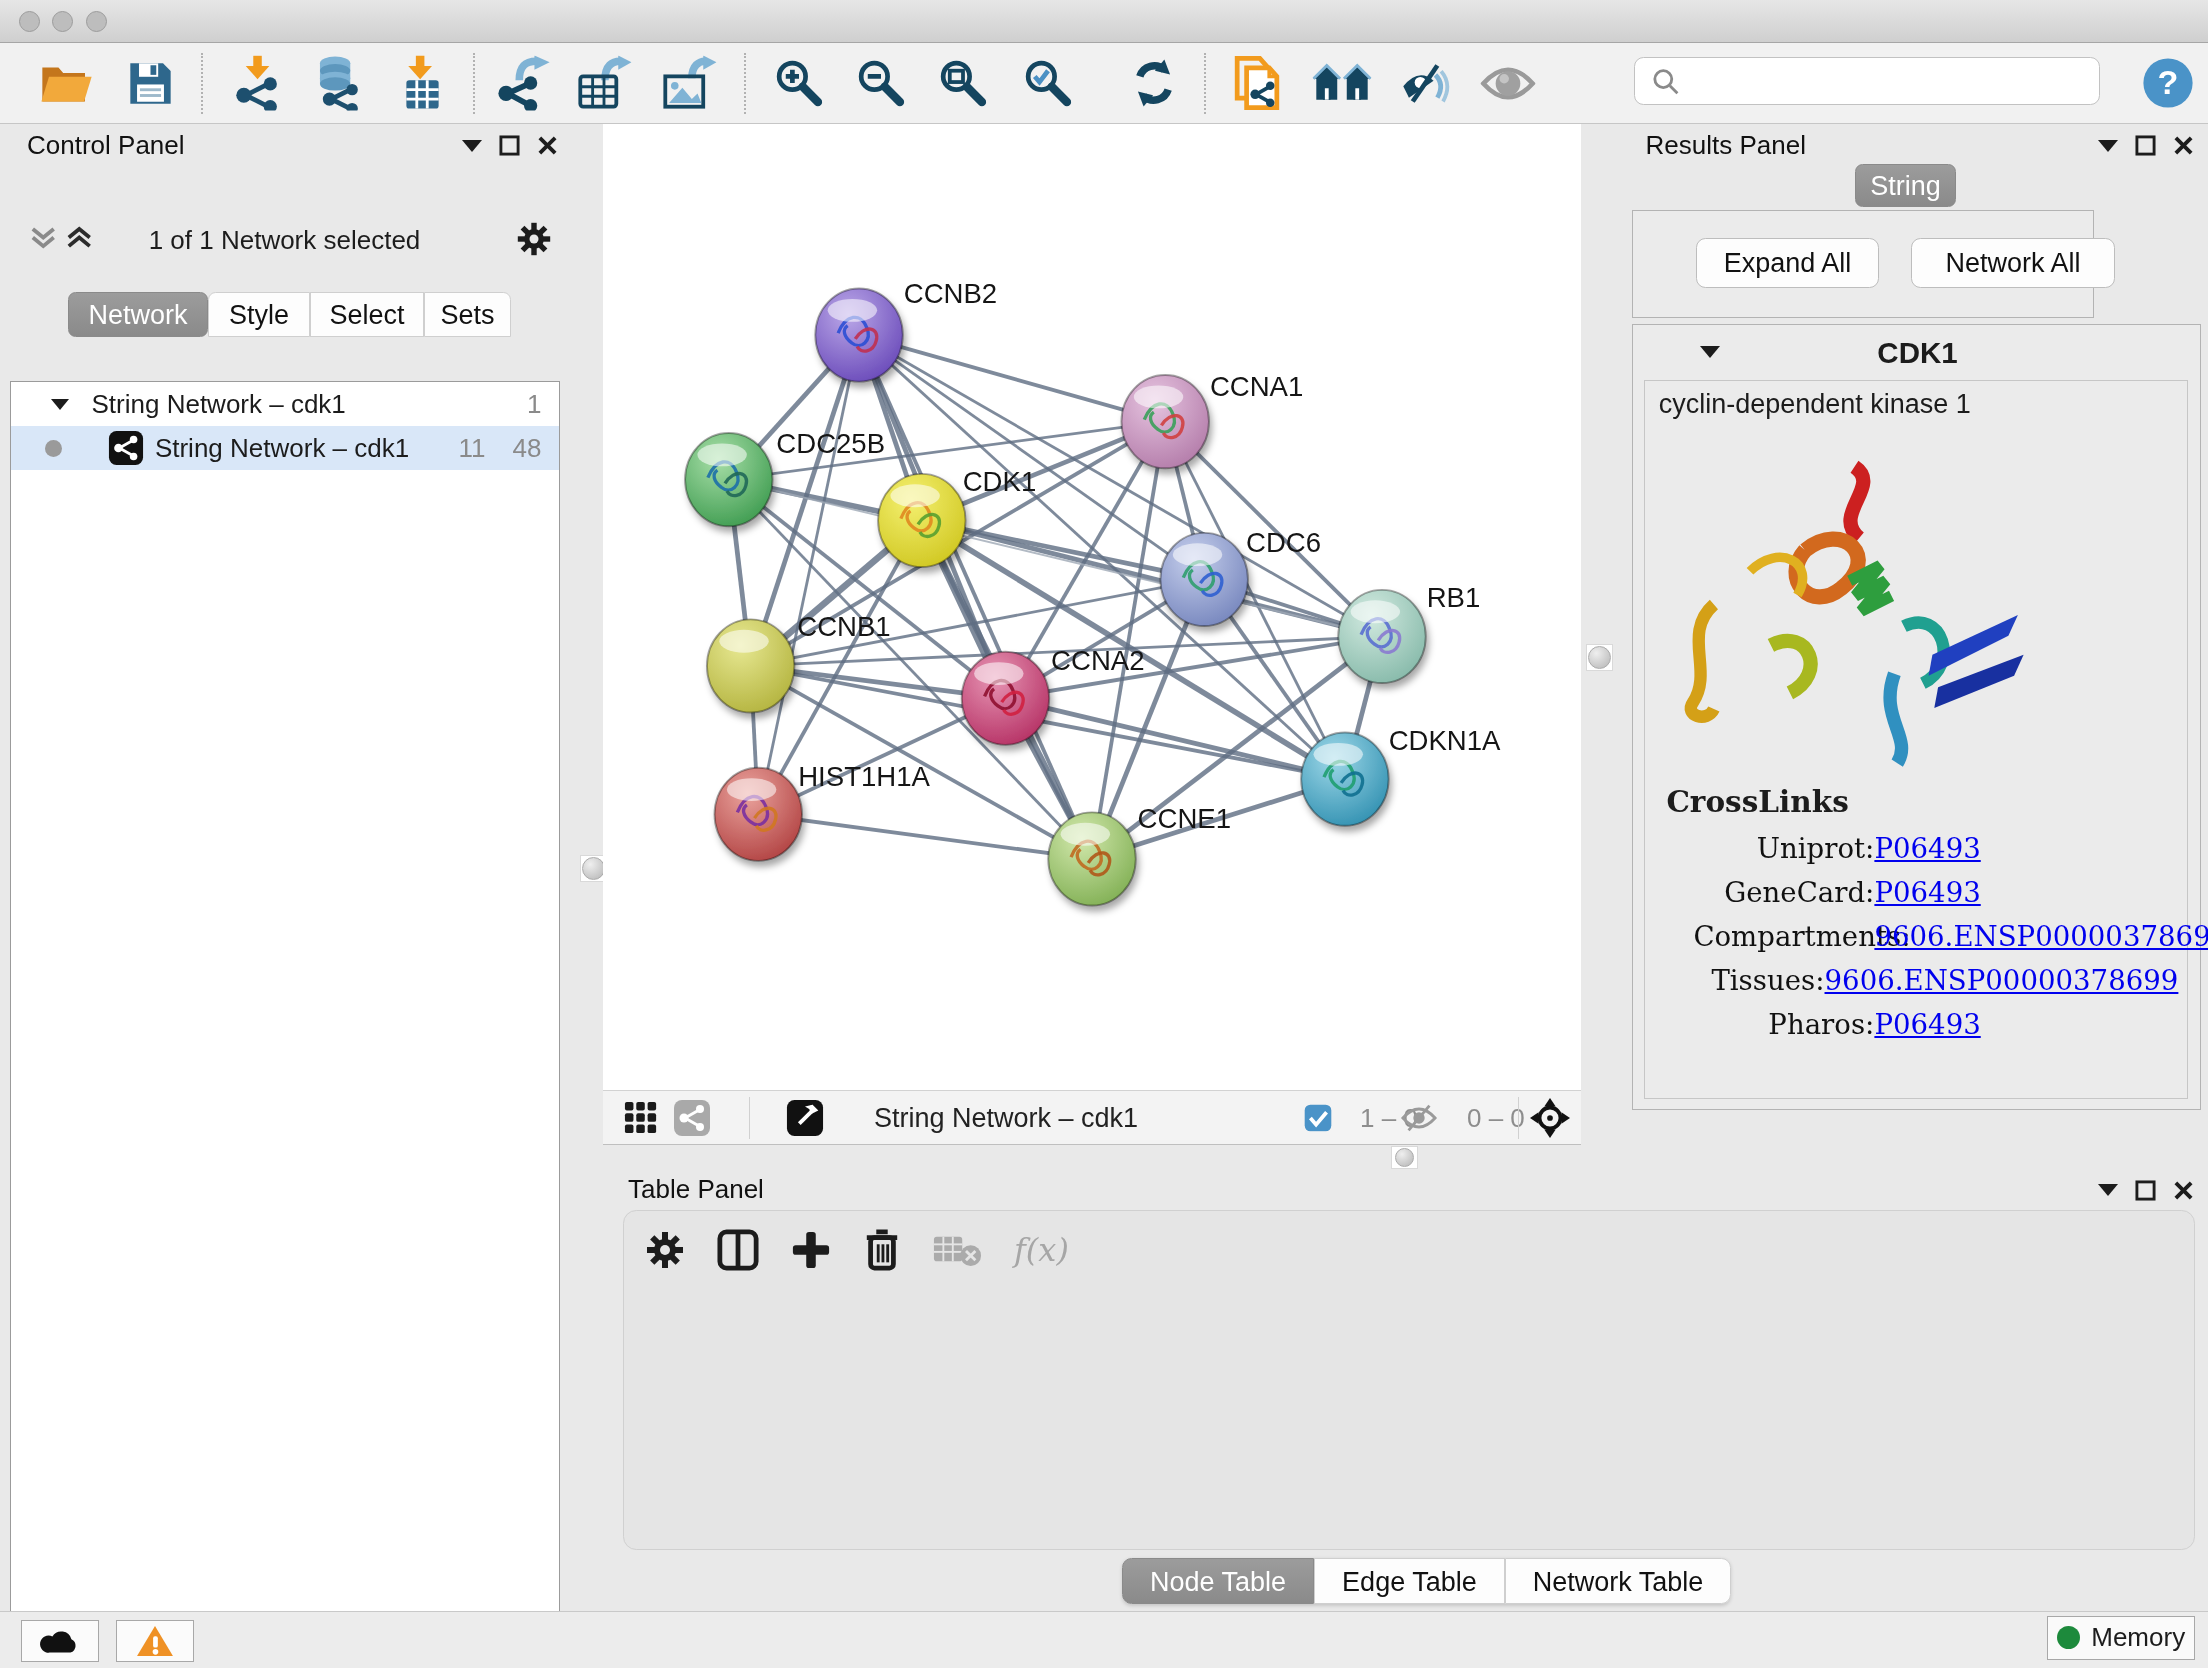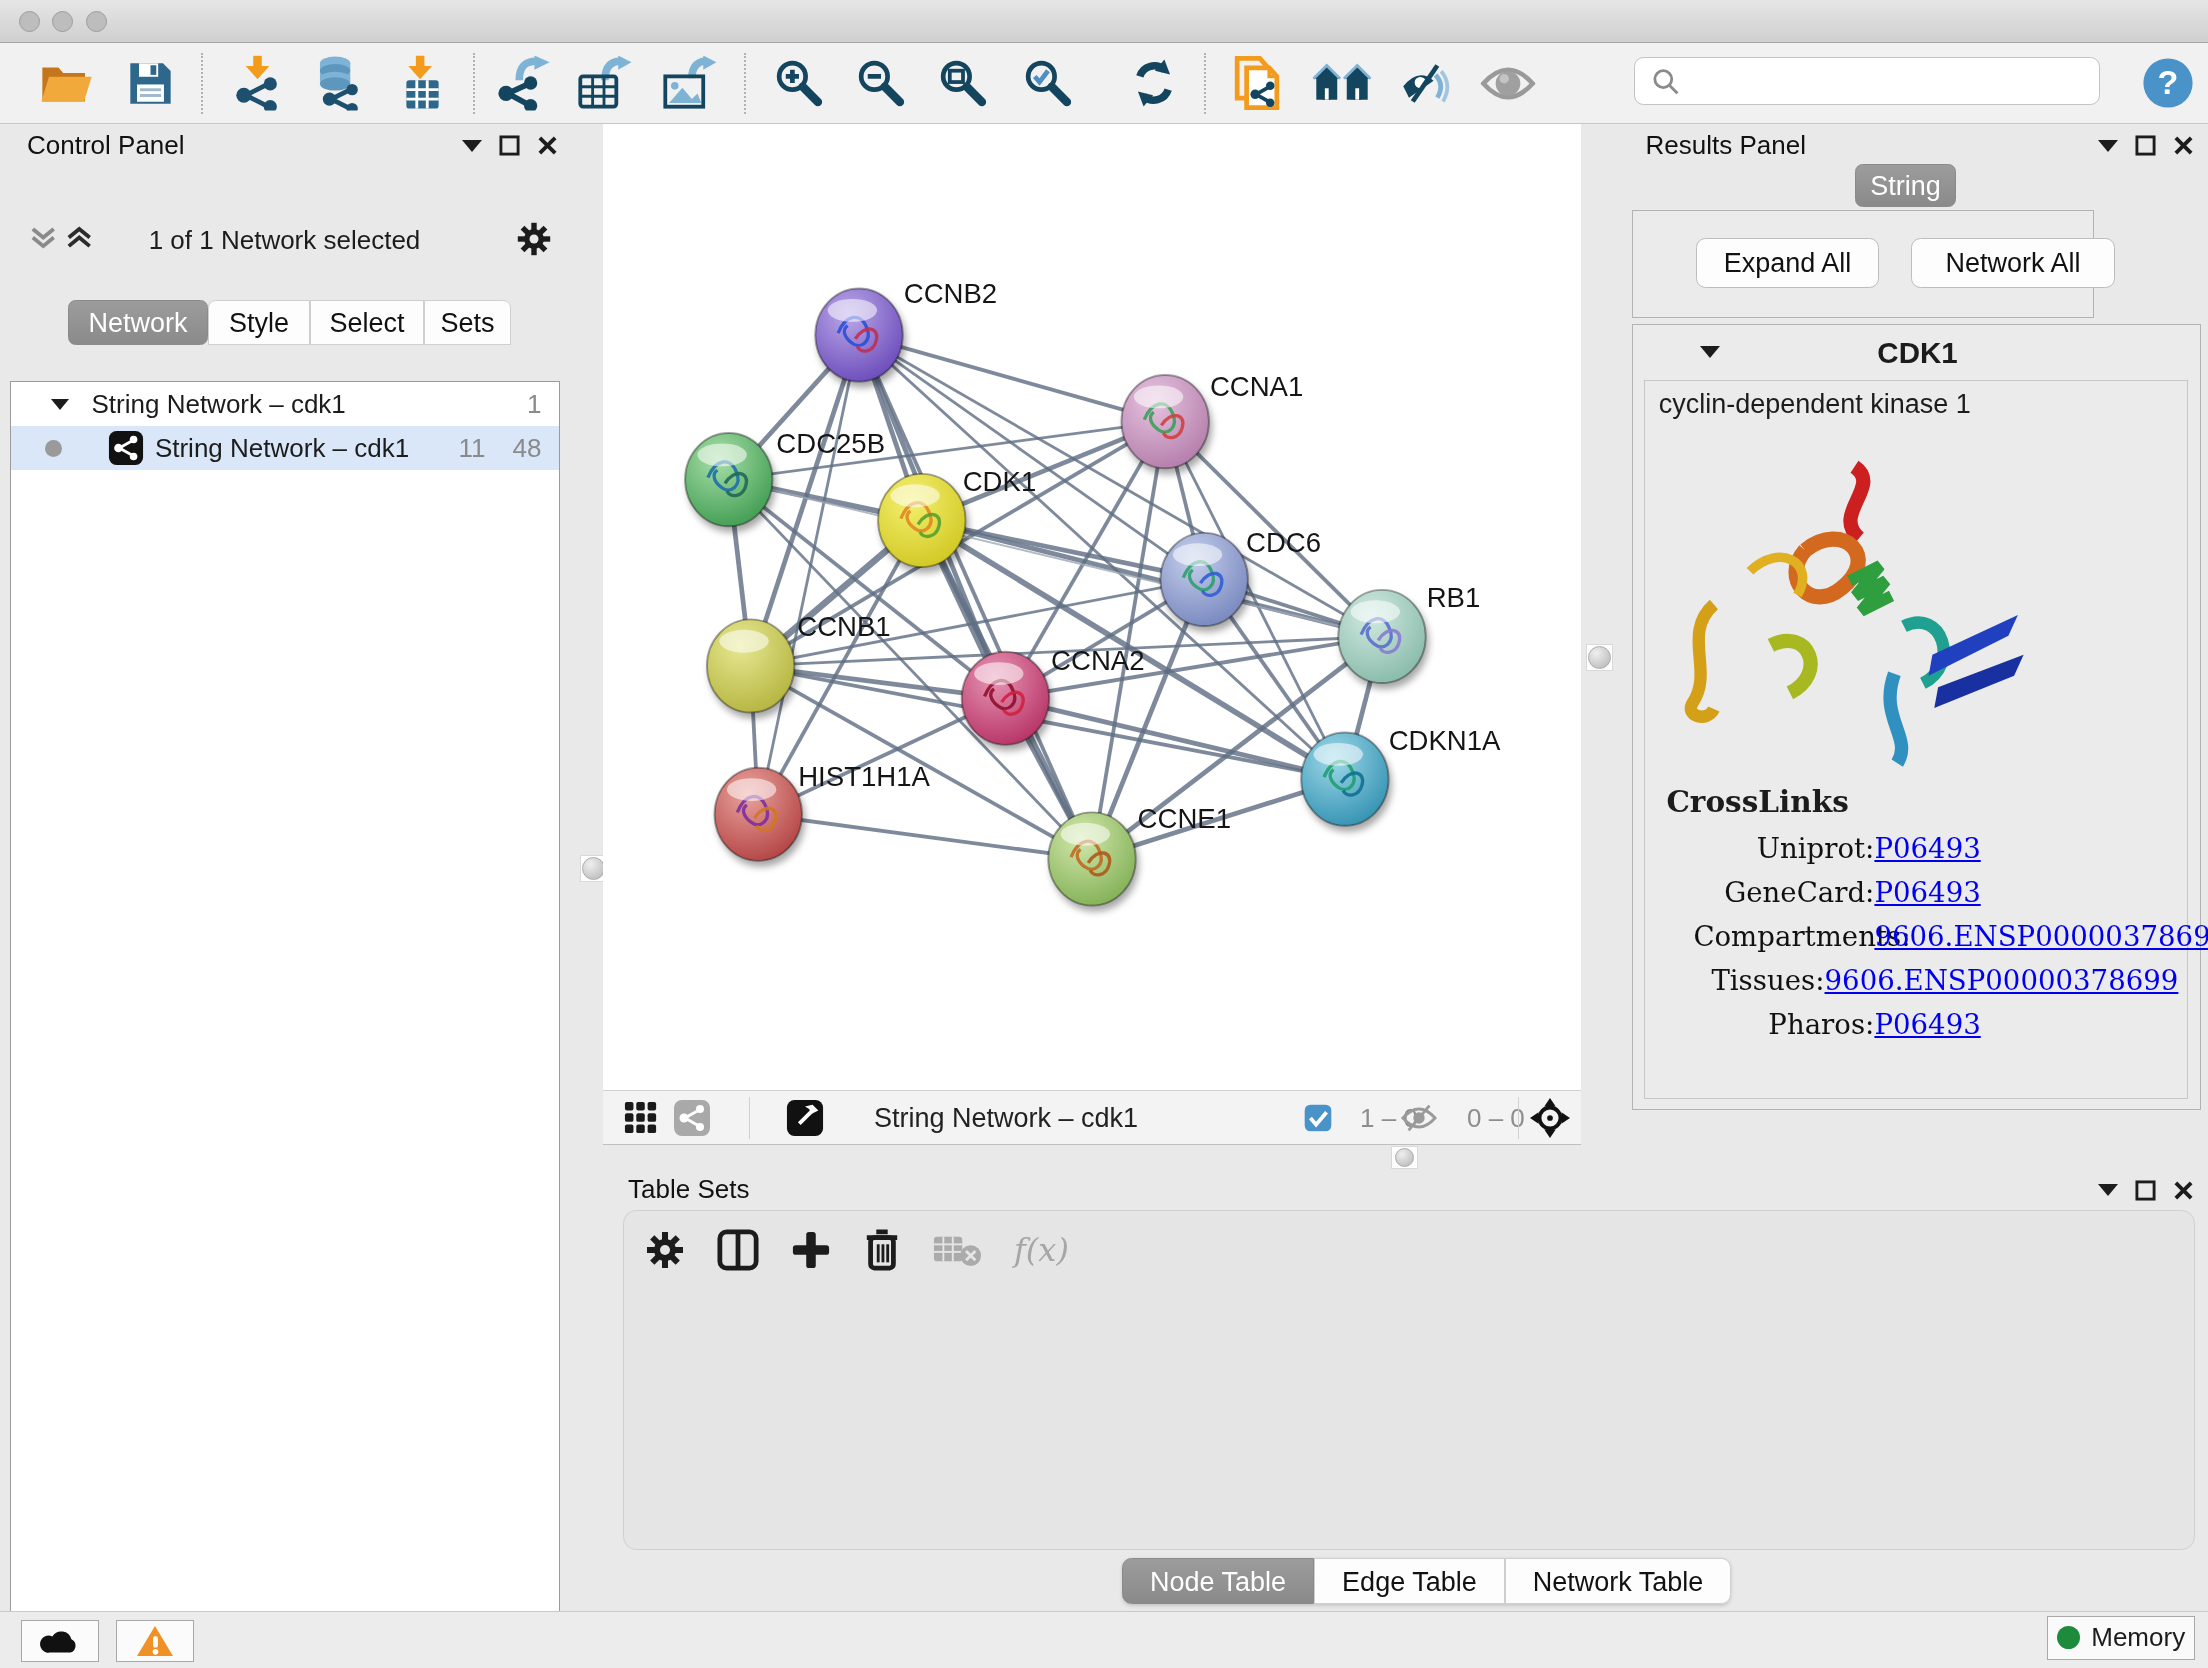--- a/index.html
+++ b/index.html
@@ -287,21 +287,21 @@
         <rect x="2" y="2" width="18" height="18" fill="none" stroke="#1c1c1c" stroke-width="3"></rect>
       </svg>
     <svg width="21" height="21" viewBox="0 0 22 22">
         <g stroke="#1c1c1c" stroke-width="4">
           <line x1="3" y1="3" x2="19" y2="19"></line>
           <line x1="19" y1="3" x2="3" y2="19"></line>
         </g>
       </svg>
   </div>
   <div class="abs cp-tabs">
-    <span class="tab cp-tab sel" style="width:140px;border-radius:7.6px;margin-top:8px;">Network</span><span class="tab cp-tab" style="width:102px;border-radius:7.6px 0 0 0;">Style</span><span class="tab cp-tab" style="width:114px;">Select</span><span class="tab cp-tab" style="width:87px;border-radius:0 7.6px 0 0;">Sets</span>
+    <span class="tab cp-tab sel" style="width:140px;border-radius:7.6px;">Network</span><span class="tab cp-tab" style="width:102px;border-radius:7.6px 0 0 0;">Style</span><span class="tab cp-tab" style="width:114px;">Select</span><span class="tab cp-tab" style="width:87px;border-radius:0 7.6px 0 0;">Sets</span>
   </div>
   <div class="abs" style="left:0;top:93px;width:569px;height:42px;text-decoration:underline;">
     <svg class="abs" style="left:28.5px;top:7.6px;" width="28.5" height="27" viewBox="0 0 30 28">
         <g fill="none" stroke="#8a8a8a" stroke-width="4">
           <polyline points="4,4 15,13 26,4"></polyline>
           <polyline points="4,13 15,22 26,13"></polyline>
         </g>
       </svg>
     <svg class="abs" style="left:65px;top:7.6px;" width="28.5" height="27" viewBox="0 0 30 28">
         <g fill="none" stroke="#2c2c2c" stroke-width="4">
@@ -656,21 +656,21 @@
           <div class="cl-row">
             <span class="cl-label serif">Pharos:</span>
             <a class="cl-link serif" href="#">P06493</a>
           </div>
         </div>
     </div>
   </div>
 </div>
 
 <div class="abs" style="left:603px;top:1172px;width:1605px;height:438px;">
-  <div class="abs panel-title" style="left:25px;top:1.9px;">Table Sets</div>
+  <div class="abs panel-title" style="left:25px;top:1.9px;">Table Panel</div>
   <div class="win-controls" style="left:1495px;top:7.6px;">
     <span class="tri-down"></span>
     <svg width="21" height="21" viewBox="0 0 22 22">
         <rect x="2" y="2" width="18" height="18" fill="none" stroke="#1c1c1c" stroke-width="3"></rect>
       </svg>
     <svg width="21" height="21" viewBox="0 0 22 22">
         <g stroke="#1c1c1c" stroke-width="4">
           <line x1="3" y1="3" x2="19" y2="19"></line>
           <line x1="19" y1="3" x2="3" y2="19"></line>
         </g>

